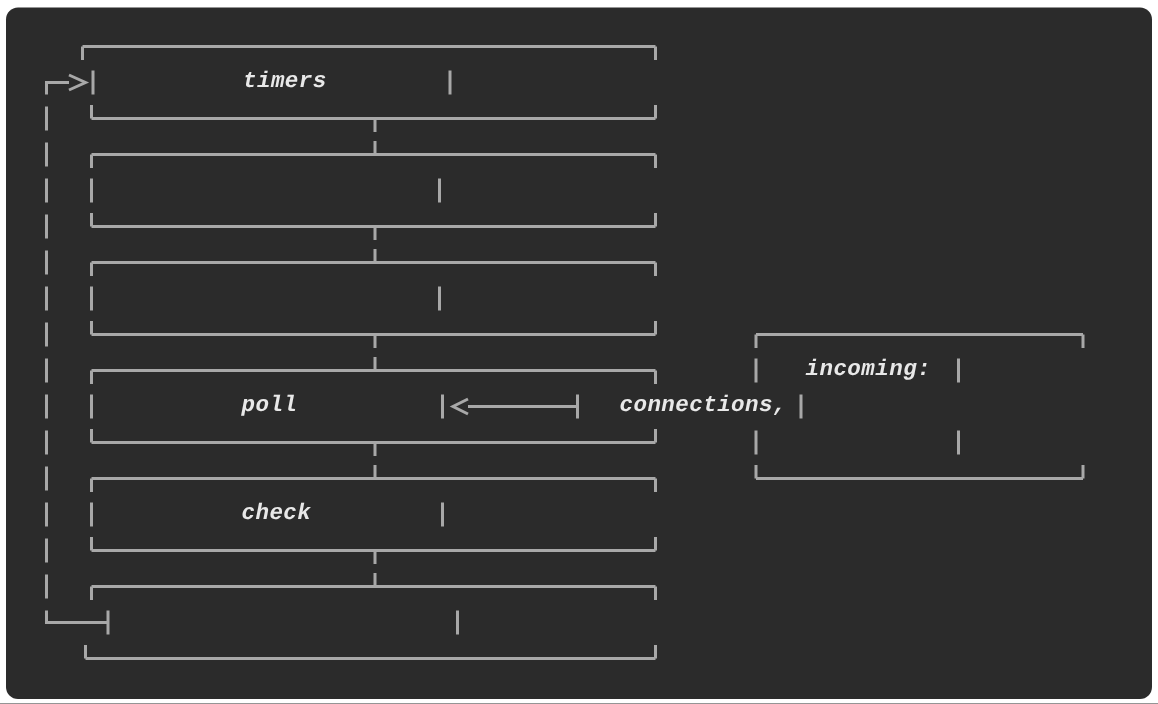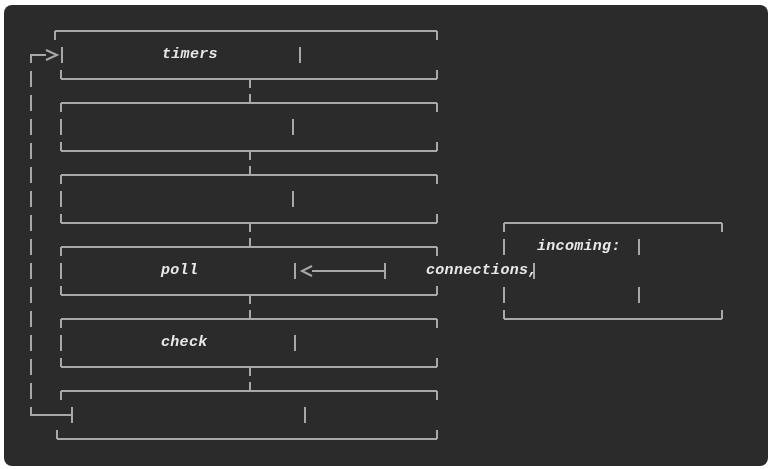--- a/index.html
+++ b/index.html
@@ -83,15 +83,15 @@
 
     <path d="M312 271 H384"></path>
     <path d="M312 266 L302 271 L312 276"></path>
   </svg>
 
   <span class="lbl" style="left:162px;top:44px">timers</span>
   <span class="lbl" style="left:161px;top:260px">poll</span>
   <span class="lbl" style="left:161px;top:332px">check</span>
 
   <span class="lbl" style="left:537px;top:236px">incoming:</span>
-  <span class="lbl" style="left:426px;top:260px">connections,</span>
+  <span class="lbl" style="left:413px;top:260px">connections,</span>
 
 </div>
 
 </body></html>

